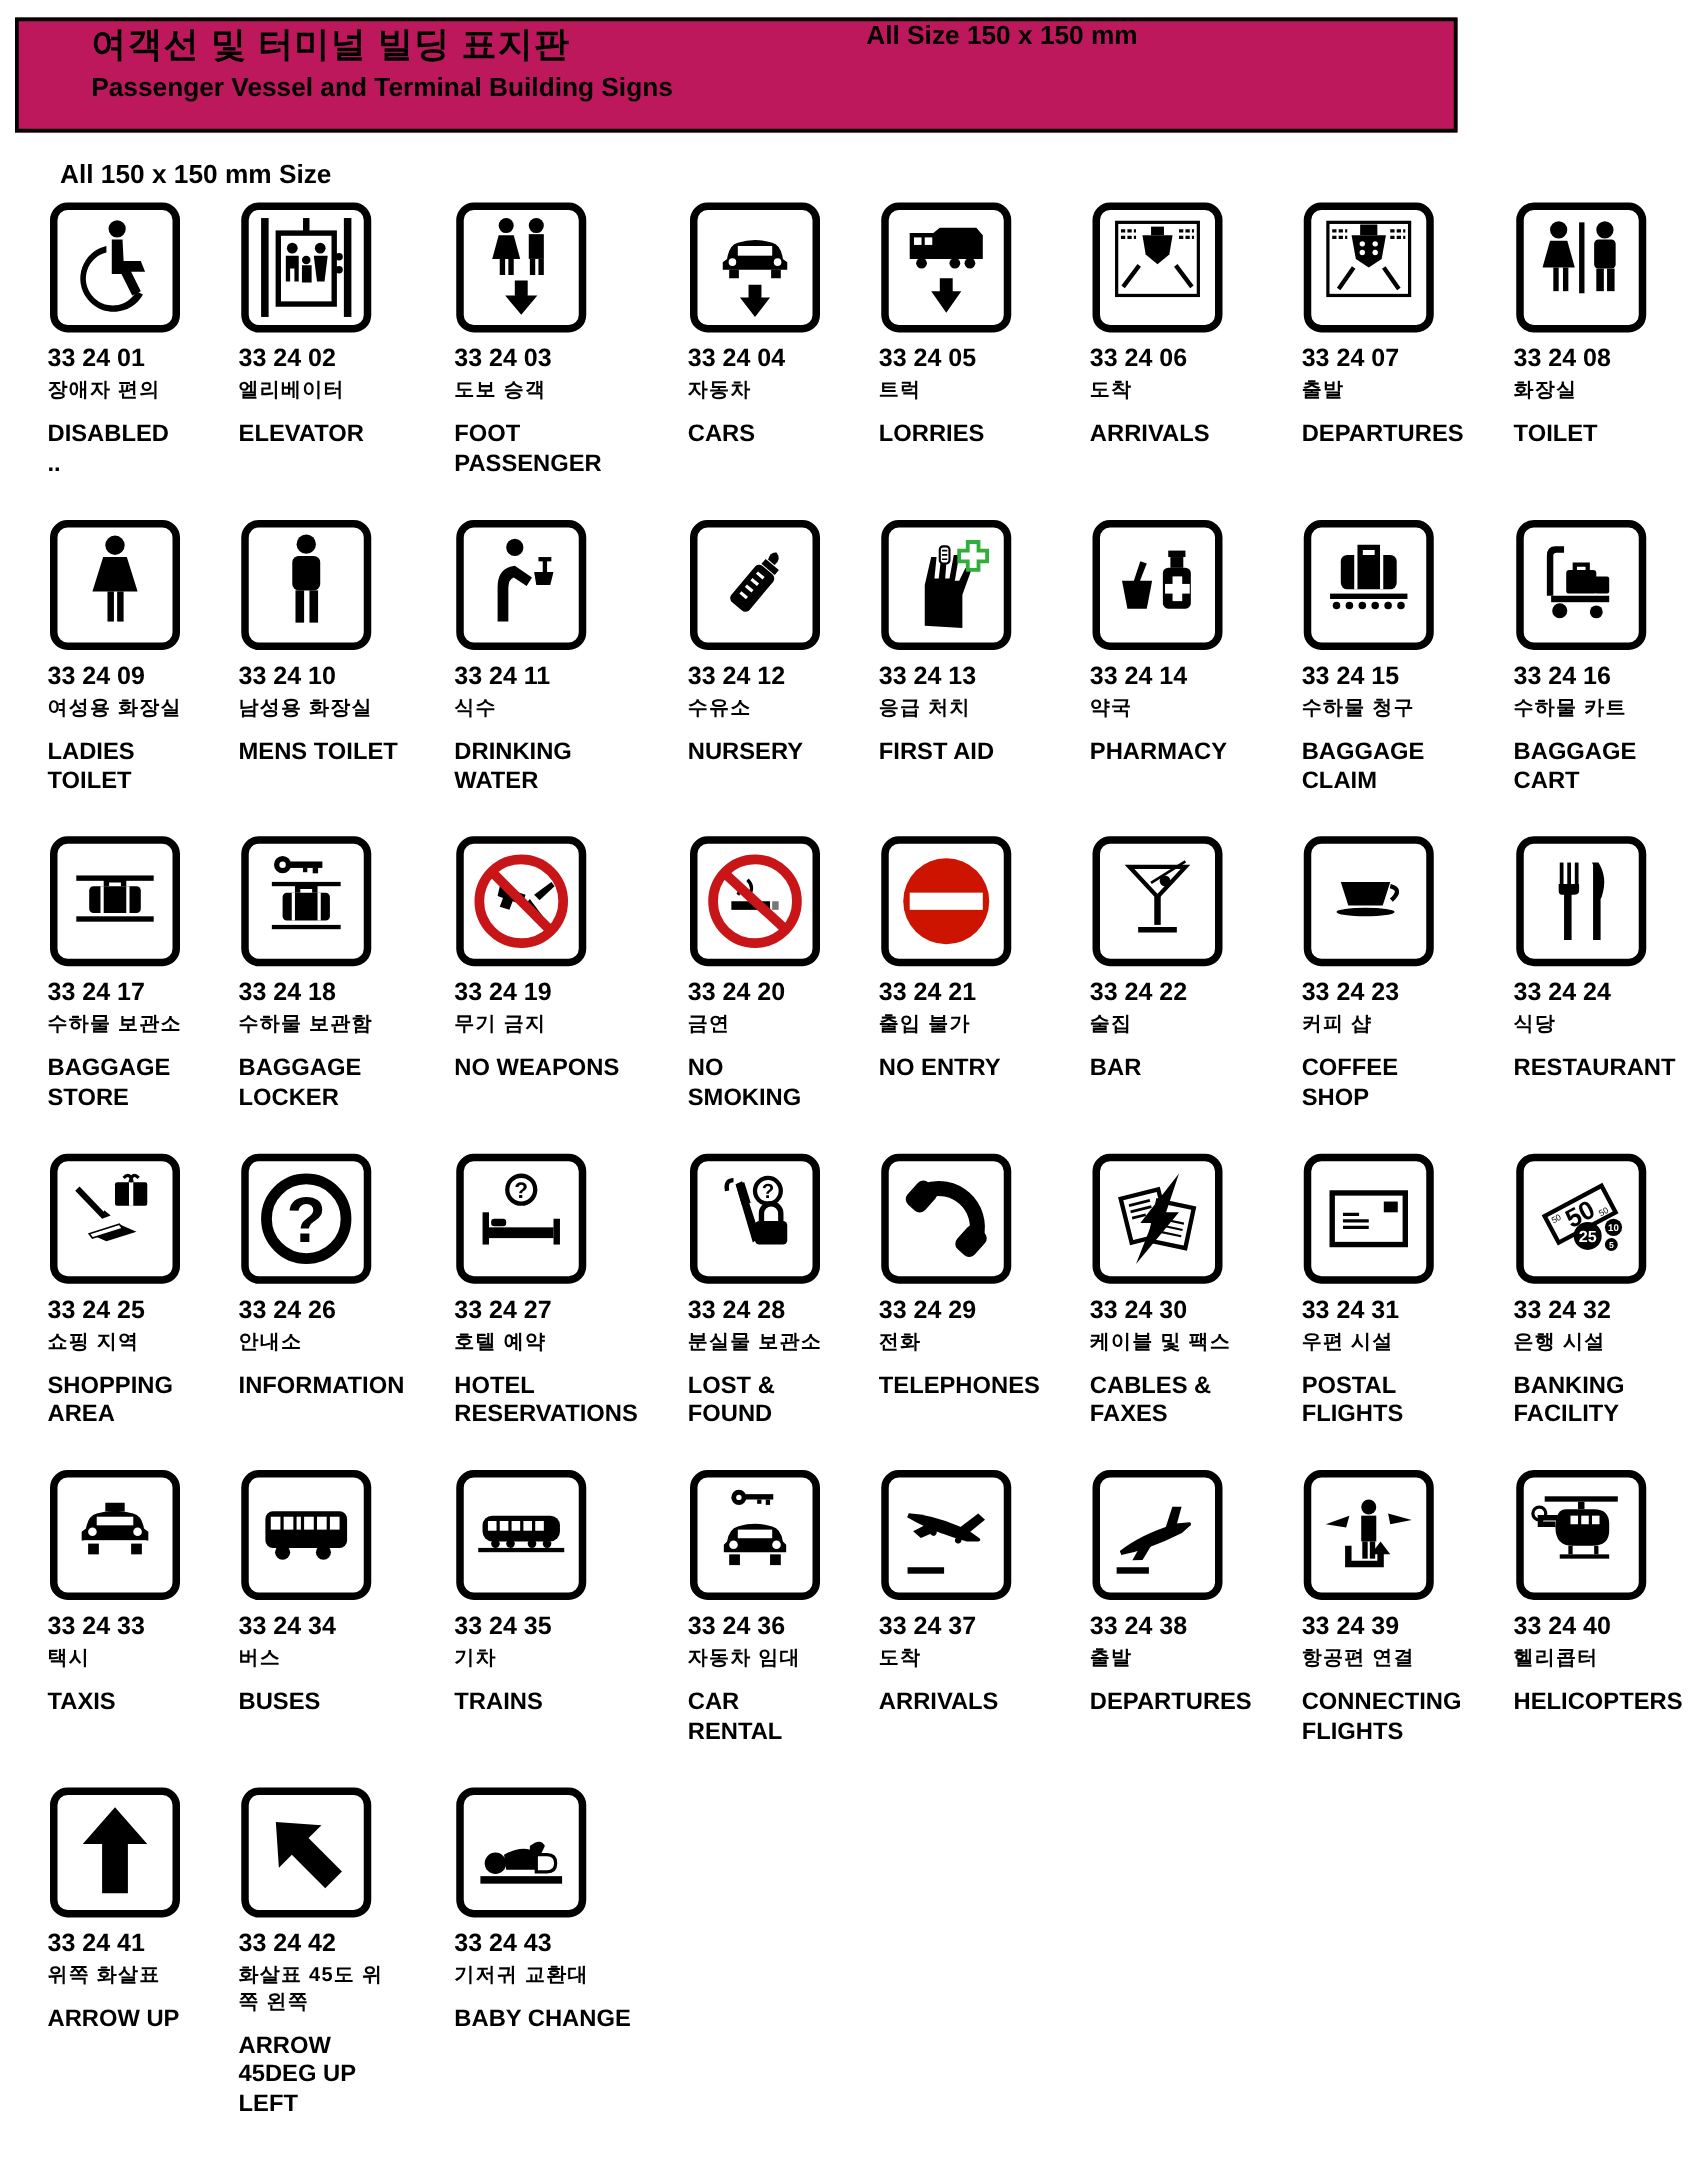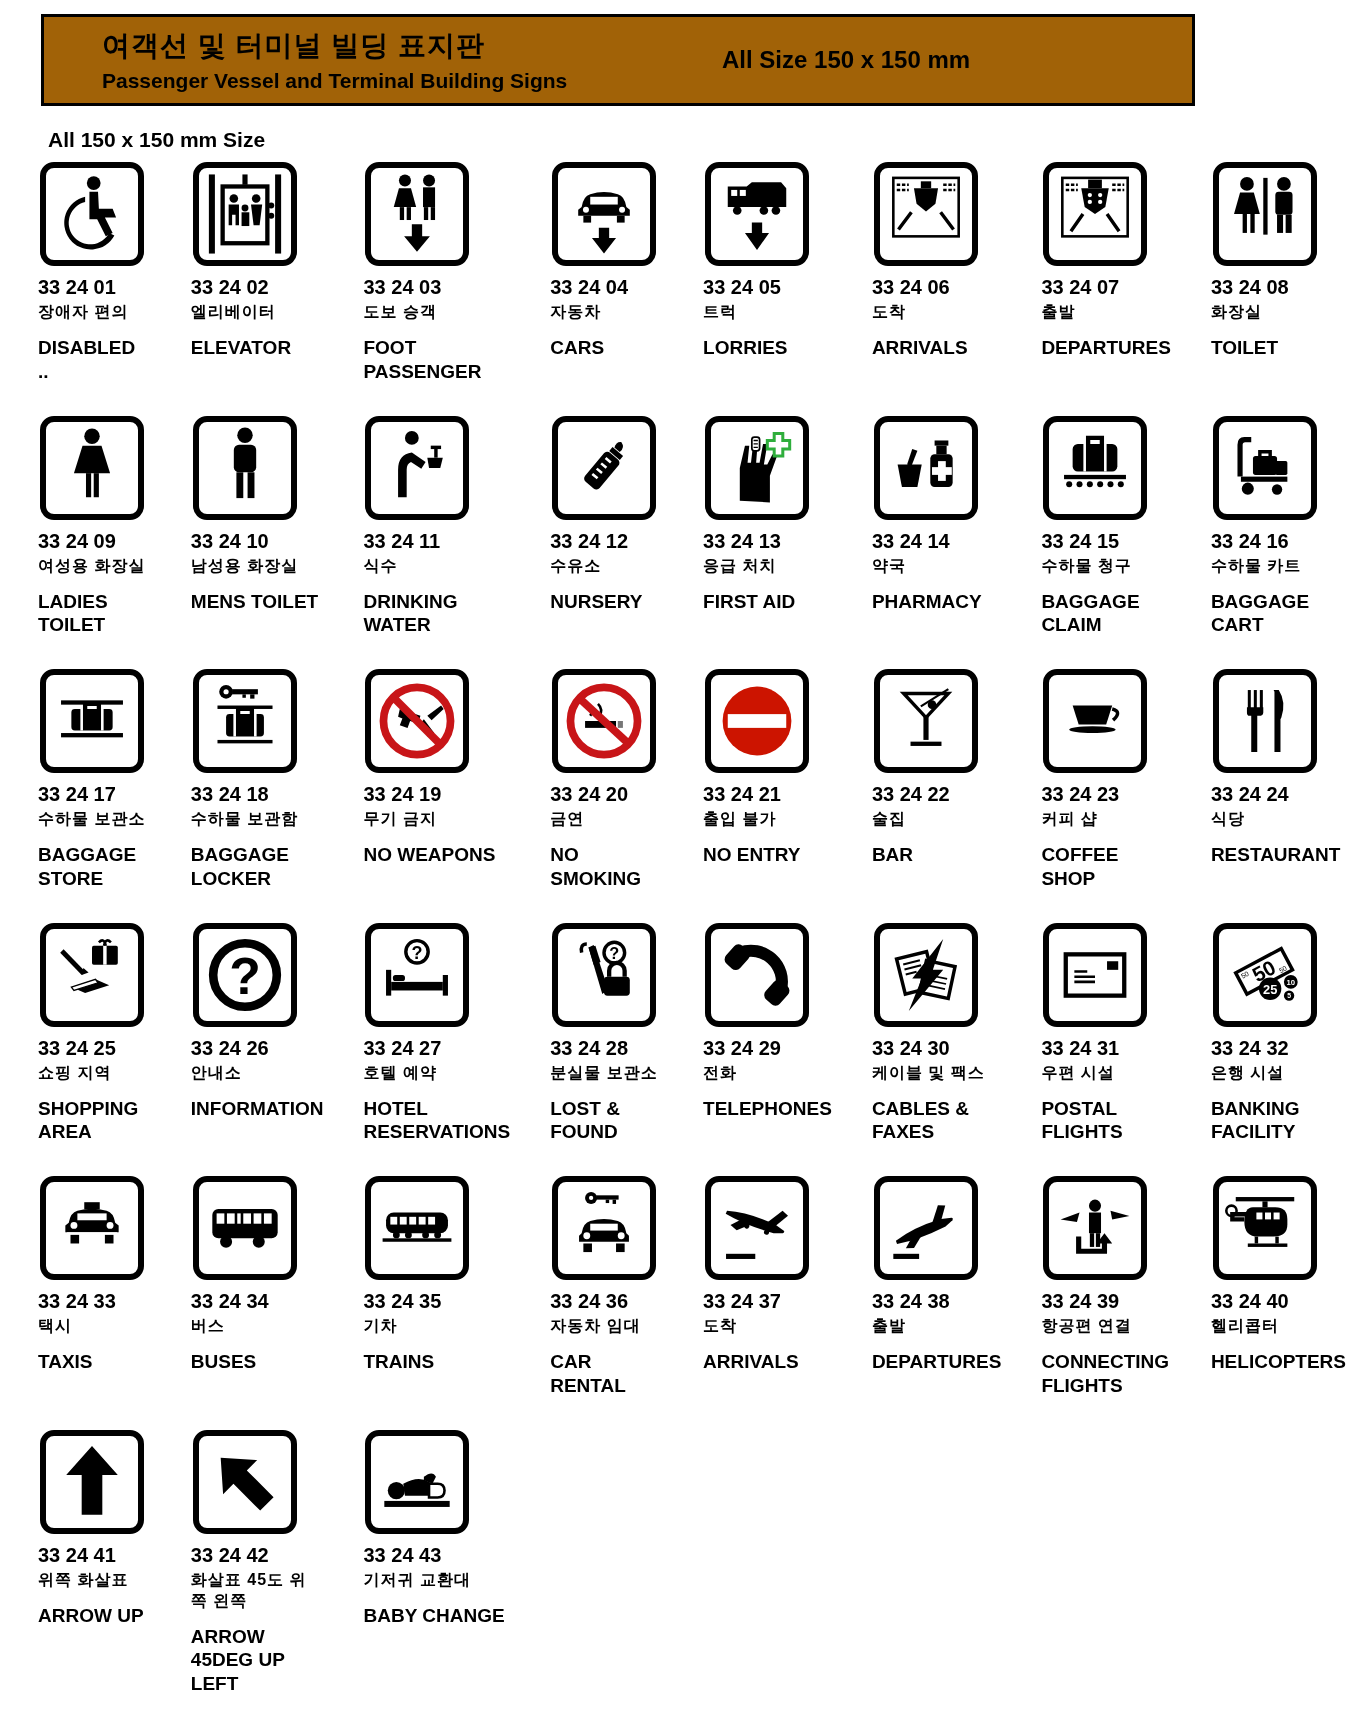--- a/index.html
+++ b/index.html
@@ -1,23 +1,23 @@
 <!DOCTYPE html>
 <html><head>
 <meta charset="utf-8">
 <style>
   html,body{margin:0;padding:0;background:#fff;}
   body{width:1356px;font-family:"Liberation Sans","DejaVu Sans",sans-serif;color:#000;}
   .page{padding:14px 0 30px 0;}
-  .header-box{margin-left:41px;width:1148px;height:86px;background:#a16207;border:3px solid #000;
-    display:flex;align-items:center;}
+  .header-box{margin-left:12px;width:1148px;height:86px;background:#be185d;border:3px solid #000;
+    display:flex;align-items:flex-start;}
   .header-titles{padding-left:58px;flex:0 0 620px;}
   .title-kr{font-size:28px;font-weight:bold;letter-spacing:1px;}
   .title-en{font-size:21px;font-weight:bold;margin-top:4px;}
-  .size-note{font-size:24px;font-weight:bold;}
+  .size-note{font-size:21px;font-weight:bold;}
   .subheader{margin:22px 0 10px 48px;font-size:21px;font-weight:bold;}
   .grid{margin-left:30px;width:1316px;display:grid;grid-template-columns:repeat(8,1fr);
     column-gap:8px;row-gap:30px;gap:32px;}
   .cell{display:flex;flex-direction:column;align-items:flex-start;padding-left:4px;}
   .frame{width:92px;height:92px;border:6px solid #000;border-radius:14px;background:#fff;
     display:flex;align-items:center;justify-content:center;margin-left:6px;flex:0 0 auto;}
   .frame svg{width:86px;height:86px;display:block;}
   .code{font-size:20px;font-weight:bold;margin-top:10px;padding-left:4px;}
   .kr{font-size:16px;font-weight:bold;margin-top:3px;padding-left:4px;letter-spacing:1px;}
   .en{font-size:19px;font-weight:bold;margin-top:13px;padding-left:4px;line-height:1.25;max-width:158px;}

